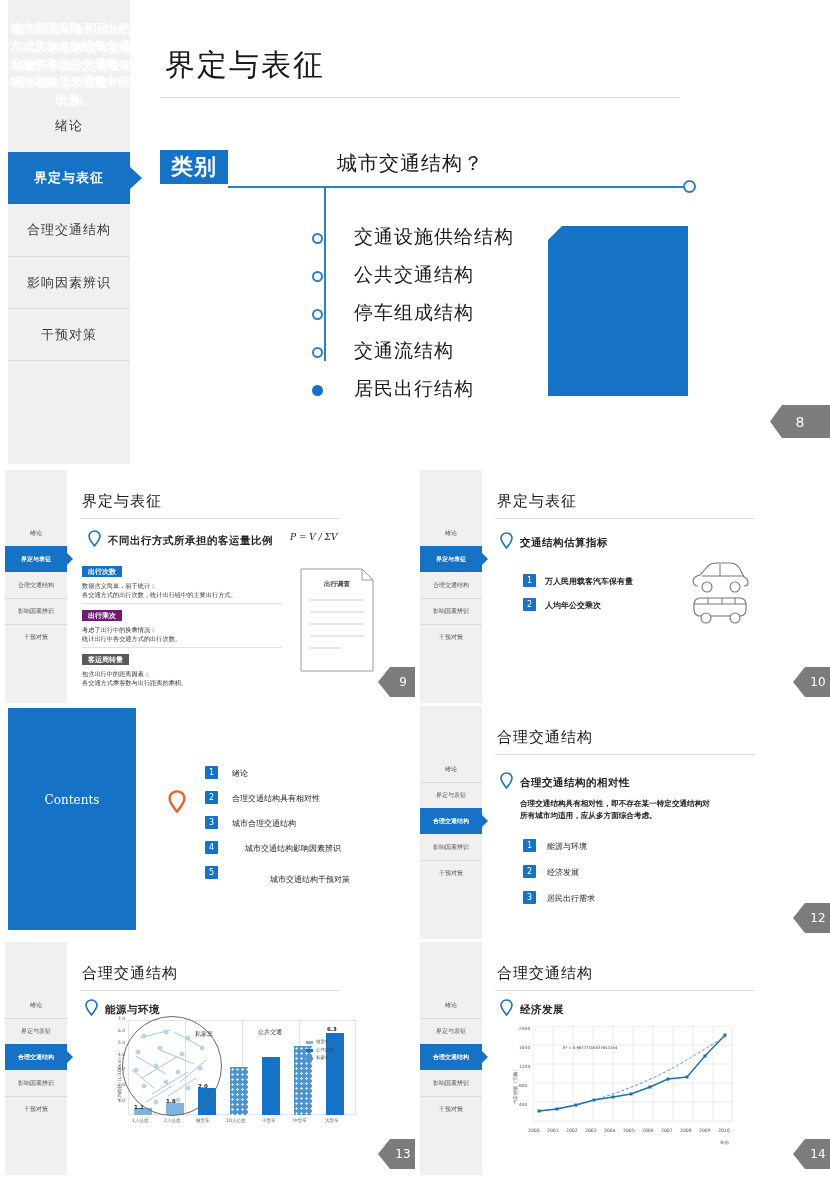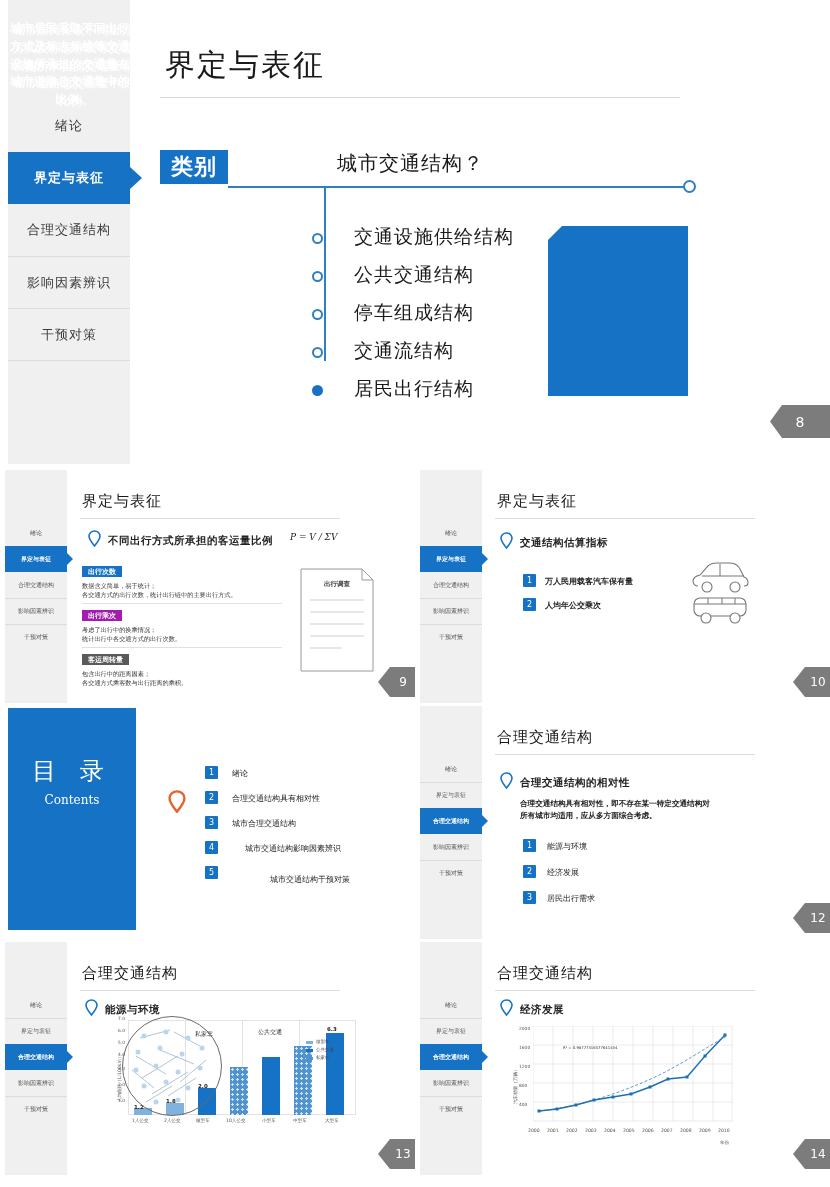--- a/index.html
+++ b/index.html
@@ -114,21 +114,21 @@
     border-radius:1px;
   }
   .numlabel{ position:absolute; font-size:8px; color:#222; font-weight:bold; white-space:nowrap; }
 
   
   .chip{
     position:absolute; height:11px; padding:0 6px; color:#fff; font-size:7px;
     display:flex; align-items:center; justify-content:center; font-weight:bold;
   }
   .chip.blue{ background:#1572c4; }
-  .chip.red{ background:#a21caf; }
+  .chip.red{ background:#701a75; }
   .chip.gray{ background:#5a5a5a; }
   .chiptext{ position:absolute; font-size:6.2px; color:#333; line-height:1.5; white-space:nowrap; }
   .chipline{ position:absolute; height:1px; background:#e0e0e0; }
   .formula{ position:absolute; font-family:"DejaVu Serif","Liberation Serif",serif;
             font-style:italic; font-size:9px; color:#222; }
 
   
   .axis-label{ position:absolute; font-size:4.6px; color:#555; }
   .chart-frame{ position:absolute; }
   .gridline{ position:absolute; background:#e3e3e3; }
@@ -315,21 +315,20 @@
       <line x1="45" y1="6" x2="45" y2="12" stroke="#777" stroke-width="1"></line>
       <circle cx="16" cy="26" r="5" fill="#fff" stroke="#777" stroke-width="1.1"></circle>
       <circle cx="45" cy="26" r="5" fill="#fff" stroke="#777" stroke-width="1.1"></circle>
     </svg>
 
     <div class="pagebadge" style="left:378px; top:197px;">10</div>
   </div>
 
   <div class="thumb" style="left:0; top:706px;">
     <div style="position:absolute; left:8px; top:2px; width:128px; height:222px; background:#1572c4;"></div>
-    <div style="position:absolute; left:8px; top:49px; width:128px; text-align:center; color:#fff; font-size:24px; letter-spacing:8px; font-family:'DejaVu Serif','Liberation Serif',serif;">目 录</div>
     <div style="position:absolute; left:8px; top:87px; width:128px; text-align:center; color:#fff; font-size:12px; font-family:'DejaVu Serif','Liberation Serif',serif;">Contents</div>
 
     <div class="pin" style="left:168px; top:84px; width:18px; height:23px;">
       <svg width="18" height="23" viewBox="0 0 13 17">
           <path d="M6.5 1 C3.4 1 1 3.3 1 6.1 C1 9.4 6.5 16 6.5 16 C6.5 16 12 9.4 12 6.1 C12 3.3 9.6 1 6.5 1 Z" fill="none" stroke="#e8622c" stroke-width="1.8"></path>
         </svg>
     </div>
 
     <div class="numbox" style="left:205px; top:60px;">1</div>
     <div class="numlabel" style="left:232px; top:62px; font-weight:normal;">绪论</div>

